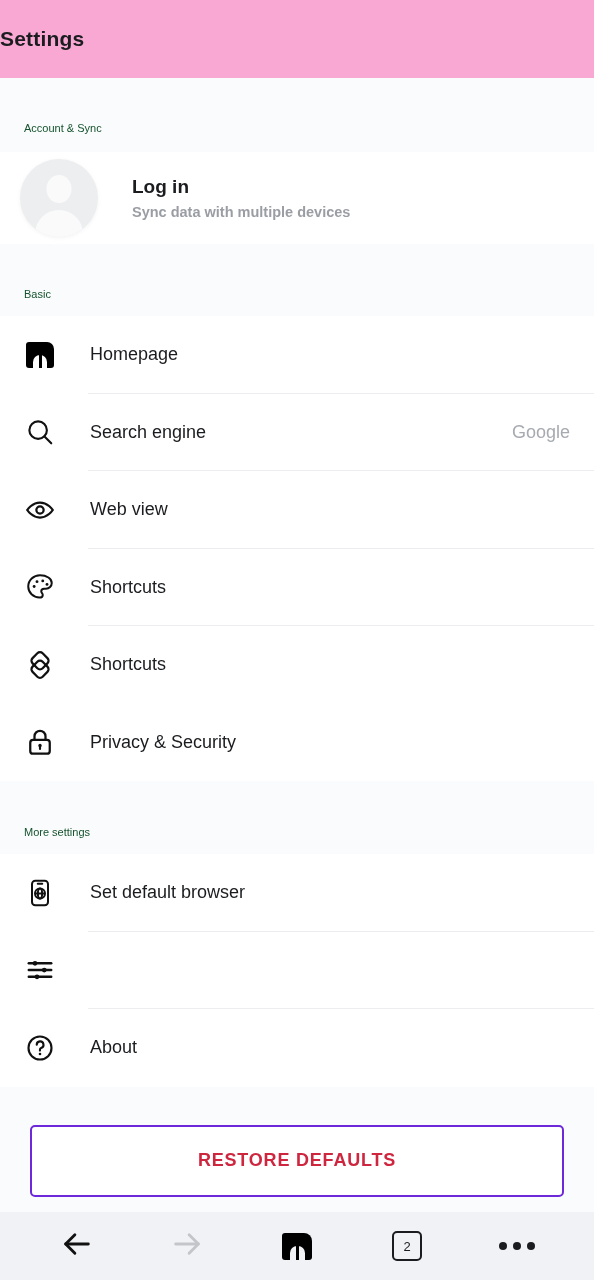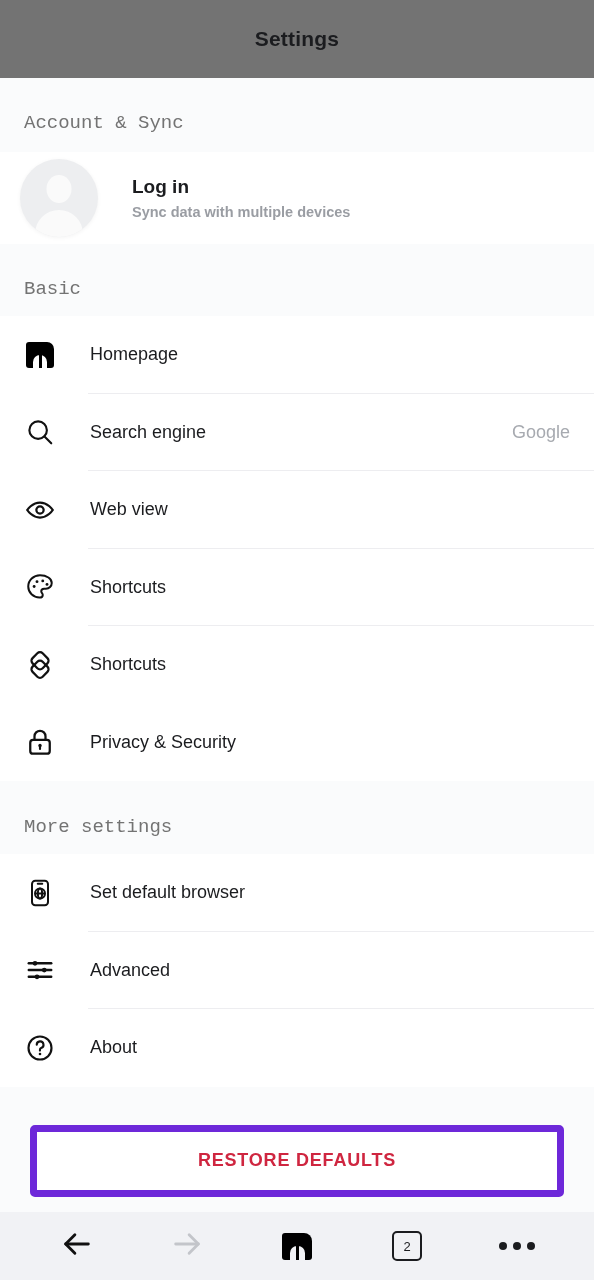--- a/index.html
+++ b/index.html
@@ -12,38 +12,37 @@
   .screen {
     width:594px; height:1280px;
     display:flex; flex-direction:column;
     position:relative;
     background:#ffffff;
   }
 
   
   .header {
     height:78px; flex:0 0 78px;
-    background:#737373;
-    display:flex; align-items:center; justify-content:center;
+    background:#f9a8d4;
+    display:flex; align-items:center; 
   }
   .header-title {
     font-size:21px; font-weight:bold; color:#1b1c1f;
     letter-spacing:0.2px;
   }
 
   
   .body { flex:1 1 auto; background:#ffffff; overflow:hidden; }
 
   .section-head {
     background:#fafbfc;
     padding:0 0 0 24px;
     display:flex; align-items:center;
-    color:#737373;
-    font-size:19px;
-    font-family:Liberation Mono, monospace;
+    color:#14532d;
+    font-size:11px;
   }
   .sh-account { height:74px; align-items:flex-end; padding-bottom:18px; }
   .sh-basic   { height:72px; align-items:flex-end; padding-bottom:16px; }
   .sh-more    { height:73px; align-items:flex-end; padding-bottom:16px; }
 
   
   .account-row {
     height:92px; background:#ffffff;
     display:flex; align-items:center; padding-left:20px;
   }
@@ -102,21 +101,21 @@
     position:absolute; left:12.5px; bottom:0; width:3px; height:13px;
     background:#000;
   }
 
   
   .restore-wrap {
     background:#fafbfc; padding:38px 30px 40px 30px;
   }
   .restore-btn {
     width:100%; height:72px;
-    background:#ffffff; border:7px solid #6d28d9; border-radius:5px;
+    background:#ffffff; border:2px solid #6d28d9; border-radius:5px;
     display:flex; align-items:center; justify-content:center;
     font-size:18px; font-weight:bold; color:#cf2640; letter-spacing:0.8px;
     cursor:pointer;
   }
 
   
   .bottombar {
     height:68px; flex:0 0 68px; background:#f1f2f5;
     display:flex; align-items:center; justify-content:space-around;
     padding:0 22px;
@@ -271,21 +270,20 @@
         <div class="row-icon">
           <svg width="30" height="30" viewBox="0 0 24 24" fill="none" stroke="#111" stroke-width="1.9" stroke-linecap="round">
             <line x1="3" y1="6.6" x2="21" y2="6.6"></line>
             <circle cx="8" cy="6.6" r="1.9" fill="#111" stroke="none"></circle>
             <line x1="3" y1="12" x2="21" y2="12"></line>
             <circle cx="15.4" cy="12" r="1.9" fill="#111" stroke="none"></circle>
             <line x1="3" y1="17.4" x2="21" y2="17.4"></line>
             <circle cx="9.6" cy="17.4" r="1.9" fill="#111" stroke="none"></circle>
           </svg>
         </div>
-        <div class="row-label">Advanced</div>
         <div class="row-value"></div>
         <div class="divider"></div>
       </div>
 
       <div class="row">
         <div class="row-icon">
           <svg width="30" height="30" viewBox="0 0 24 24" fill="none" stroke="#111" stroke-width="1.7">
             <circle cx="12" cy="12" r="9.2"></circle>
             <path d="M9.4 9.4a2.7 2.7 0 1 1 3.5 2.6c-.65.25-.95.8-.95 1.5v.55" stroke-linecap="round"></path>
             <circle cx="12" cy="16.8" r="1.05" fill="#111" stroke="none"></circle>

